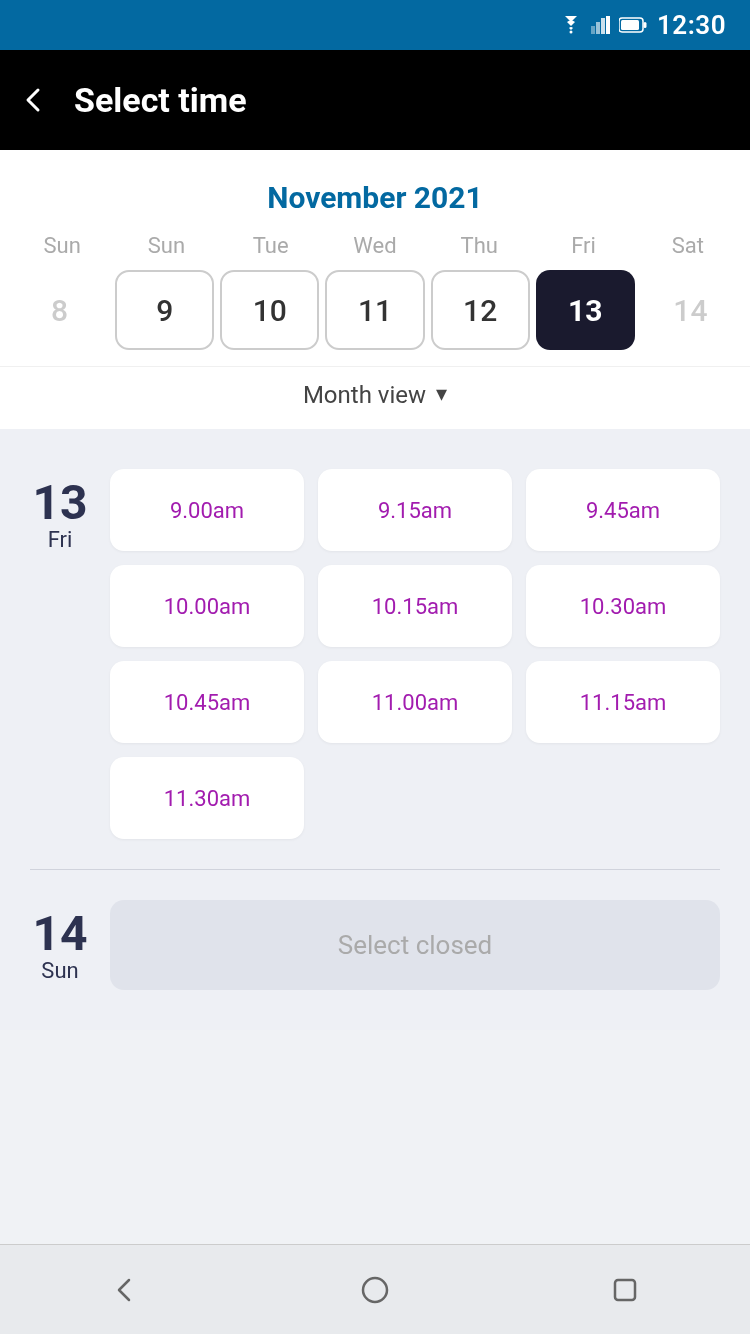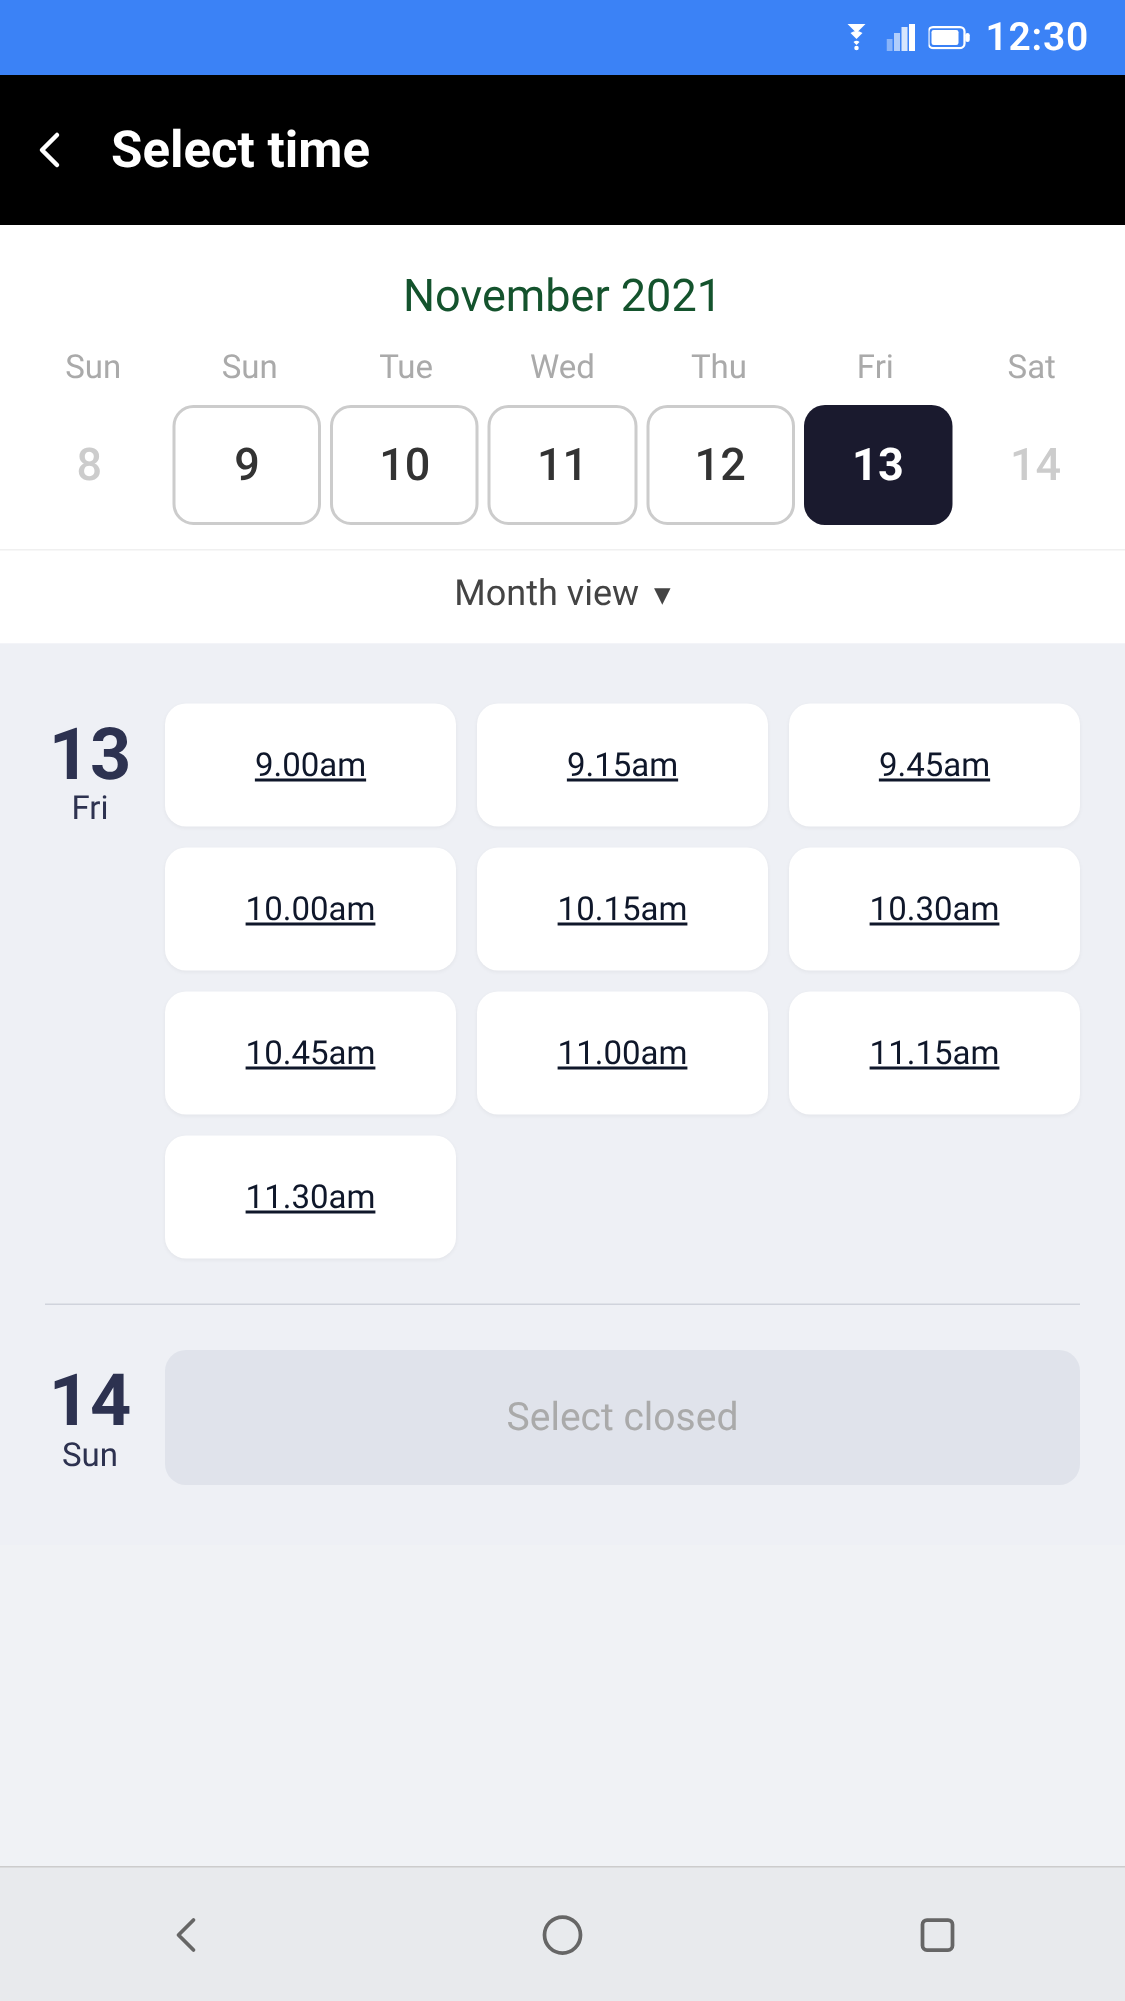--- a/index.html
+++ b/index.html
@@ -7,21 +7,21 @@
     body {
       width: 750px;
       min-height: 1334px;
       font-family: -apple-system, BlinkMacSystemFont, 'Segoe UI', Roboto, sans-serif;
       background: #f0f2f5;
       overflow-x: hidden;
     }
 
     
     .status-bar {
-      background: #3b82f6;
+      background: #0369a1;
       height: 50px;
       display: flex;
       align-items: center;
       justify-content: flex-end;
       padding: 0 24px;
       gap: 10px;
     }
     .status-icons {
       display: flex;
       align-items: center;
@@ -57,22 +57,22 @@
     }
 
     
     .calendar-section {
       background: #fff;
       padding: 20px 0 0 0;
     }
     .month-title {
       text-align: center;
       font-size: 30px;
-      font-weight: 400;
-      color: #14532d;
+      font-weight: 700;
+      color: #0369a1;
       padding: 10px 0 18px 0;
     }
     .weekday-row {
       display: grid;
       grid-template-columns: repeat(7, 1fr);
       text-align: center;
       padding: 0 10px;
       margin-bottom: 12px;
     }
     .weekday-label {
@@ -109,21 +109,21 @@
     .date-cell.selected {
       background: #1a1a2e;
       color: #fff;
       border: none;
       font-weight: 700;
     }
 
     
     .month-view-toggle {
       display: flex;
-      align-items: flex-end;
+      align-items: flex-start;
       justify-content: center;
       gap: 10px;
       padding: 14px 0 20px 0;
       cursor: pointer;
       border-top: 1px solid #f0f0f0;
     }
     .month-view-label {
       font-size: 24px;
       color: #444;
     }
@@ -169,24 +169,23 @@
       gap: 14px;
     }
     .time-slot {
       background: #fff;
       border-radius: 14px;
       height: 82px;
       display: flex;
       align-items: center;
       justify-content: center;
       font-size: 22px;
-      color: #0f172a;
+      color: #a21caf;
       cursor: pointer;
       box-shadow: 0 1px 3px rgba(0,0,0,0.05);
-      text-decoration: underline;
     }
 
     
     .section-divider {
       height: 1px;
       background: #d0d3dc;
       margin: 10px 0;
     }
 
     

